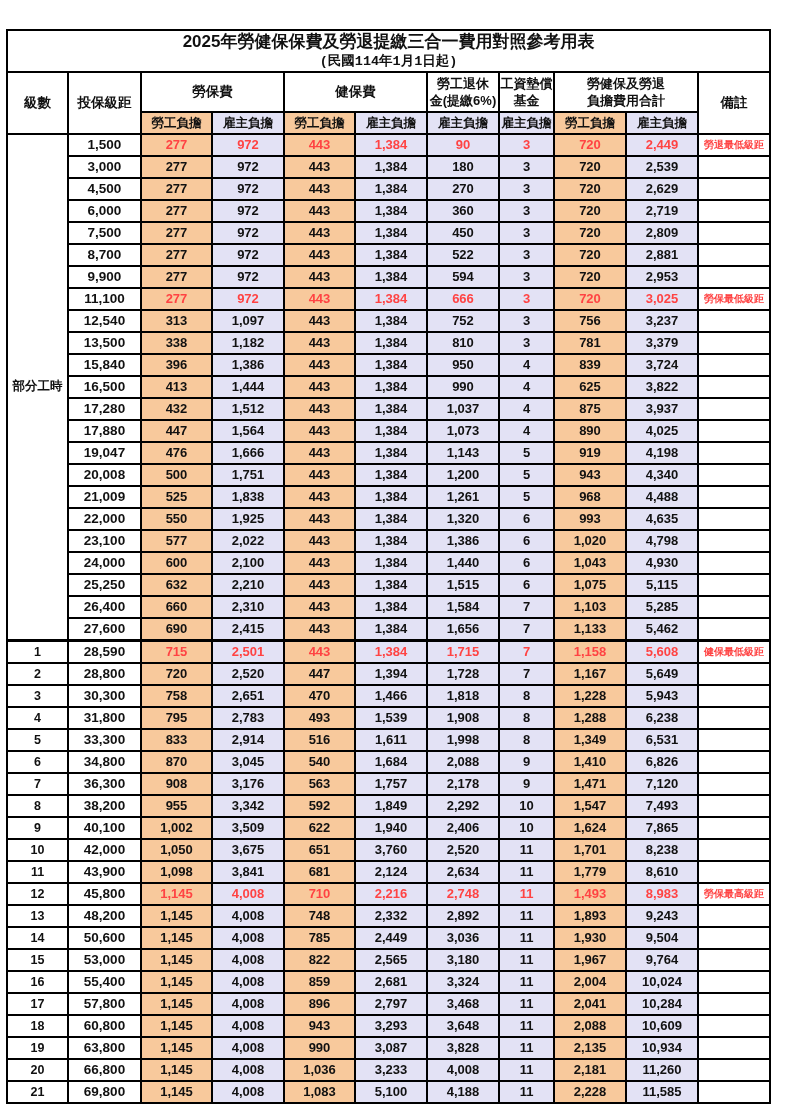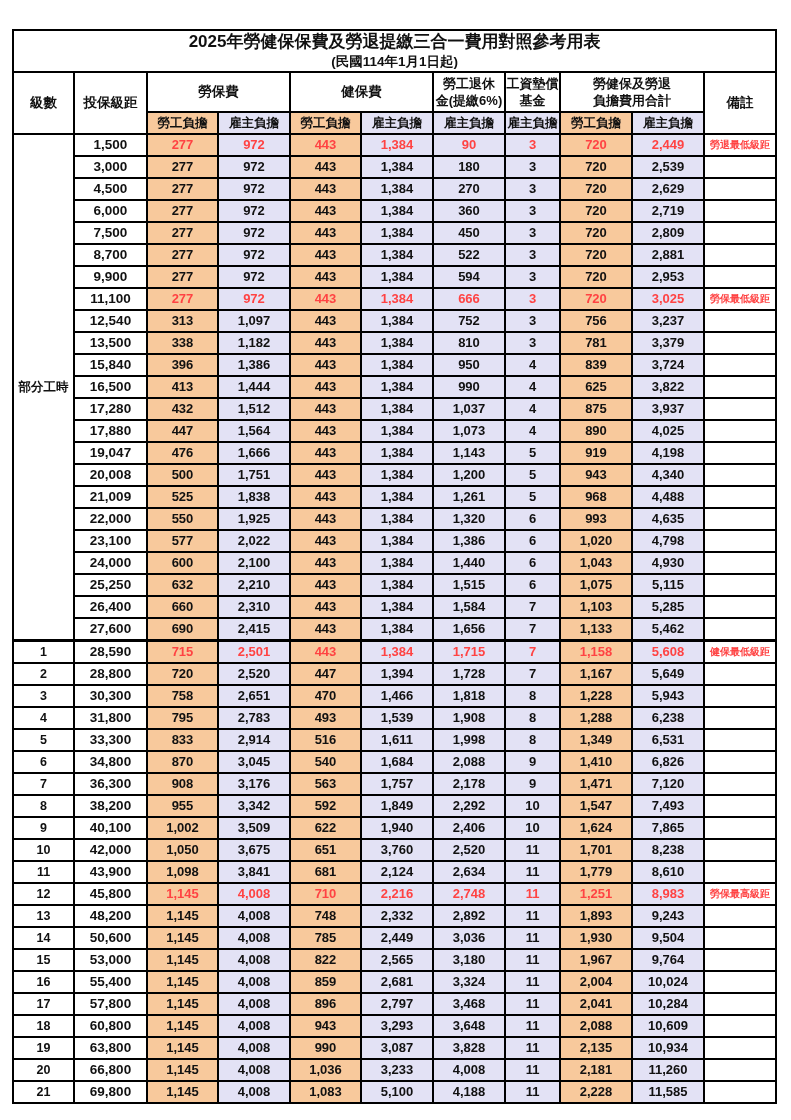--- a/index.html
+++ b/index.html
@@ -1,47 +1,47 @@
 <!DOCTYPE html>
 <html><head>
 <meta charset="utf-8">
 <style>
   html,body{margin:0;padding:0;background:#ffffff;}
   body{
     width:791px;height:1120px;
     font-family:"Liberation Sans","DejaVu Sans",sans-serif;
     color:#111;
   }
-  .page{padding:29px 14px 0 12px;}
+  .page{padding:29px 14px 0 6px;}
   table.ref-table{
     border-collapse:collapse;
     table-layout:fixed;
     width:763px;
   }
   .ref-table td,.ref-table th{
     border:2px solid #000;
     overflow:hidden;
     white-space:nowrap;
     text-align:center;
     vertical-align:middle;
     padding:0;
   }
   
   .title-cell{padding:5px 0 4px 0;}
   .title-main{font-size:17px;font-weight:700;line-height:22px;}
-  .title-sub{font-size:13.5px;font-weight:700;line-height:18px;}
+  .title-sub{font-size:13.5px;font-weight:700;line-height:18px;font-family:Liberation Mono, monospace;}
   
   thead th{font-weight:600;font-size:13.5px;background:#fff;}
   .h1 th{height:38px;}
   .two-line div{line-height:17px;font-size:13px;}
   .h3 th{height:20px;font-size:12.5px;font-weight:600;margin-left:11px;}
   
   tbody td{height:20px;font-size:13px;font-weight:700;line-height:20px;}
   td.c-level{font-size:12.5px;font-weight:600;}
-  td.c-part{font-size:12.5px;font-weight:600;letter-spacing:0;}
+  td.c-part{font-size:12.5px;font-weight:600;letter-spacing:0;font-family:Liberation Mono, monospace;}
   td.c-bracket{font-size:13.5px;}
   td.c-note{font-size:10px;font-weight:700;padding:0 1px;}
   .bg-emp{background:#F8C99C;}
   .bg-er{background:#E3E2F5;}
   tr.hl td.val, tr.hl td.c-note{color:#FF4343;}
   tr.sep-top td{border-top-width:3px;}
 </style>
 </head>
 <body>
 
@@ -520,21 +520,21 @@
         </tr>
         <tr class="hl">
           <td class="c-level">12</td>
           <td class="c-bracket">45,800</td>
           <td class="val bg-emp">1,145</td>
           <td class="val bg-er">4,008</td>
           <td class="val bg-emp">710</td>
           <td class="val bg-er">2,216</td>
           <td class="val bg-er">2,748</td>
           <td class="val bg-er">11</td>
-          <td class="val bg-emp">1,251</td>
+          <td class="val bg-emp">1,493</td>
           <td class="val bg-er">8,983</td>
           <td class="c-note">勞保最高級距</td>
         </tr>
         <tr>
           <td class="c-level">13</td>
           <td class="c-bracket">48,200</td>
           <td class="val bg-emp">1,145</td>
           <td class="val bg-er">4,008</td>
           <td class="val bg-emp">748</td>
           <td class="val bg-er">2,332</td>

